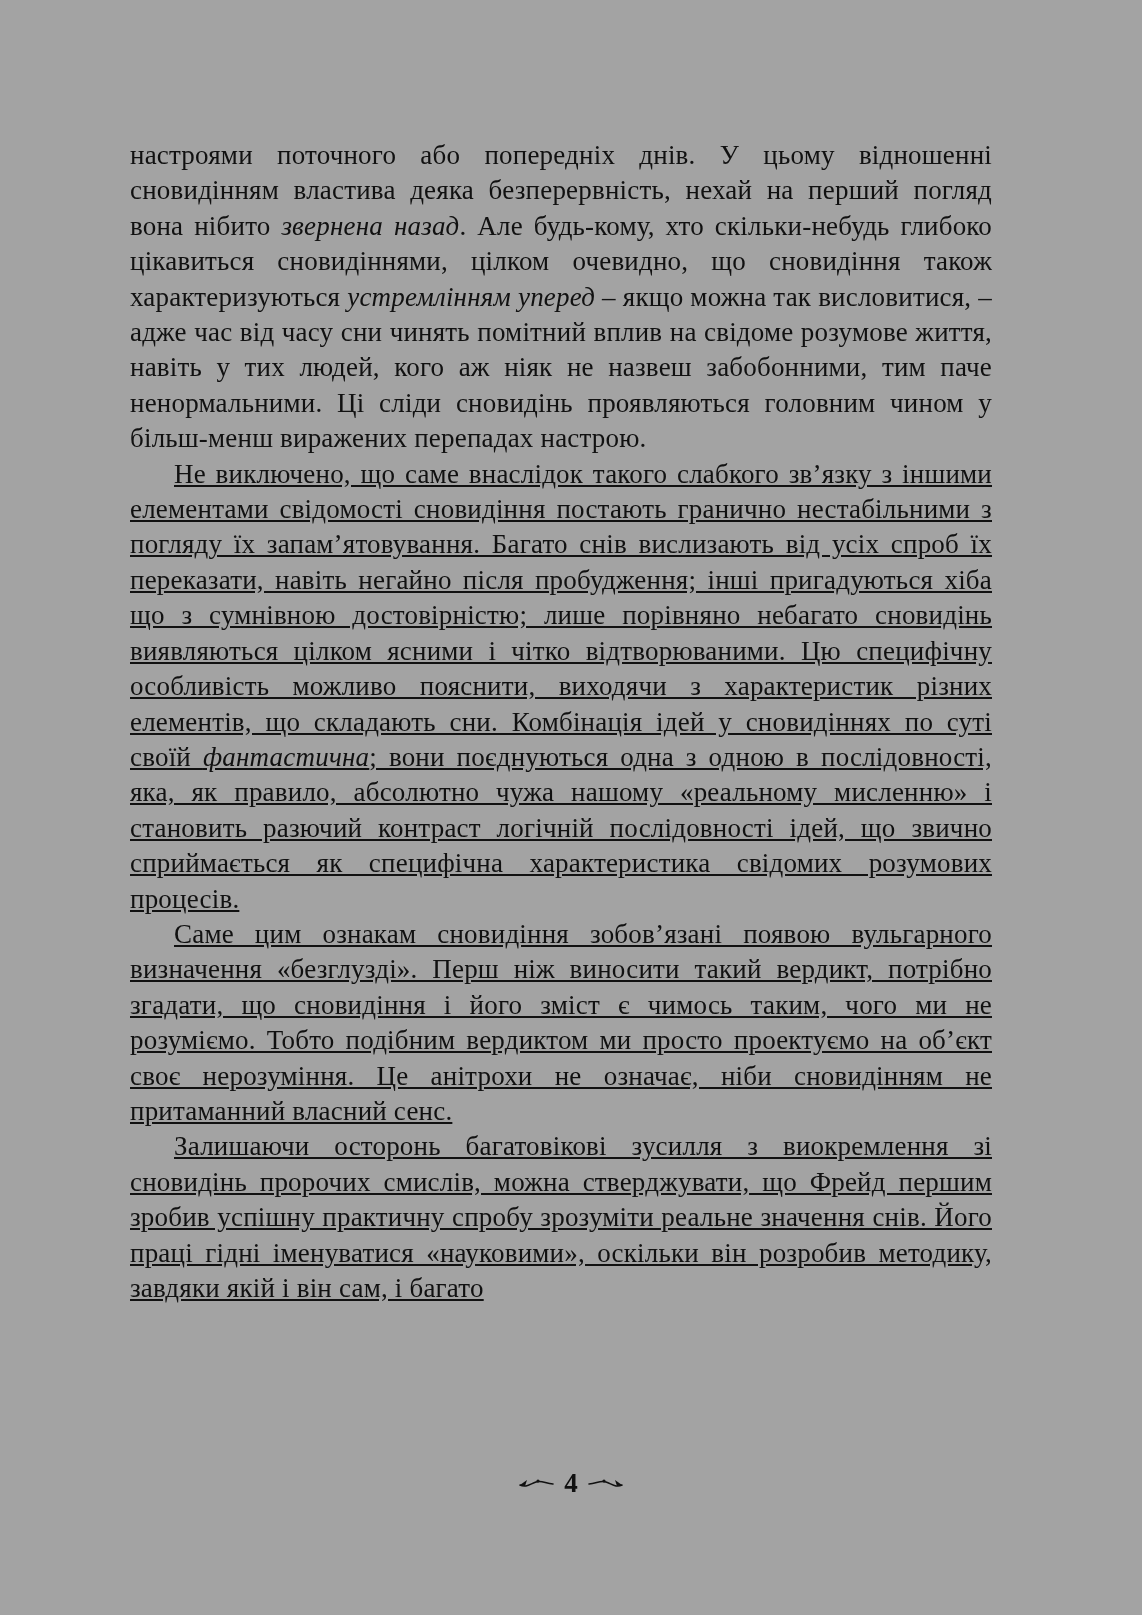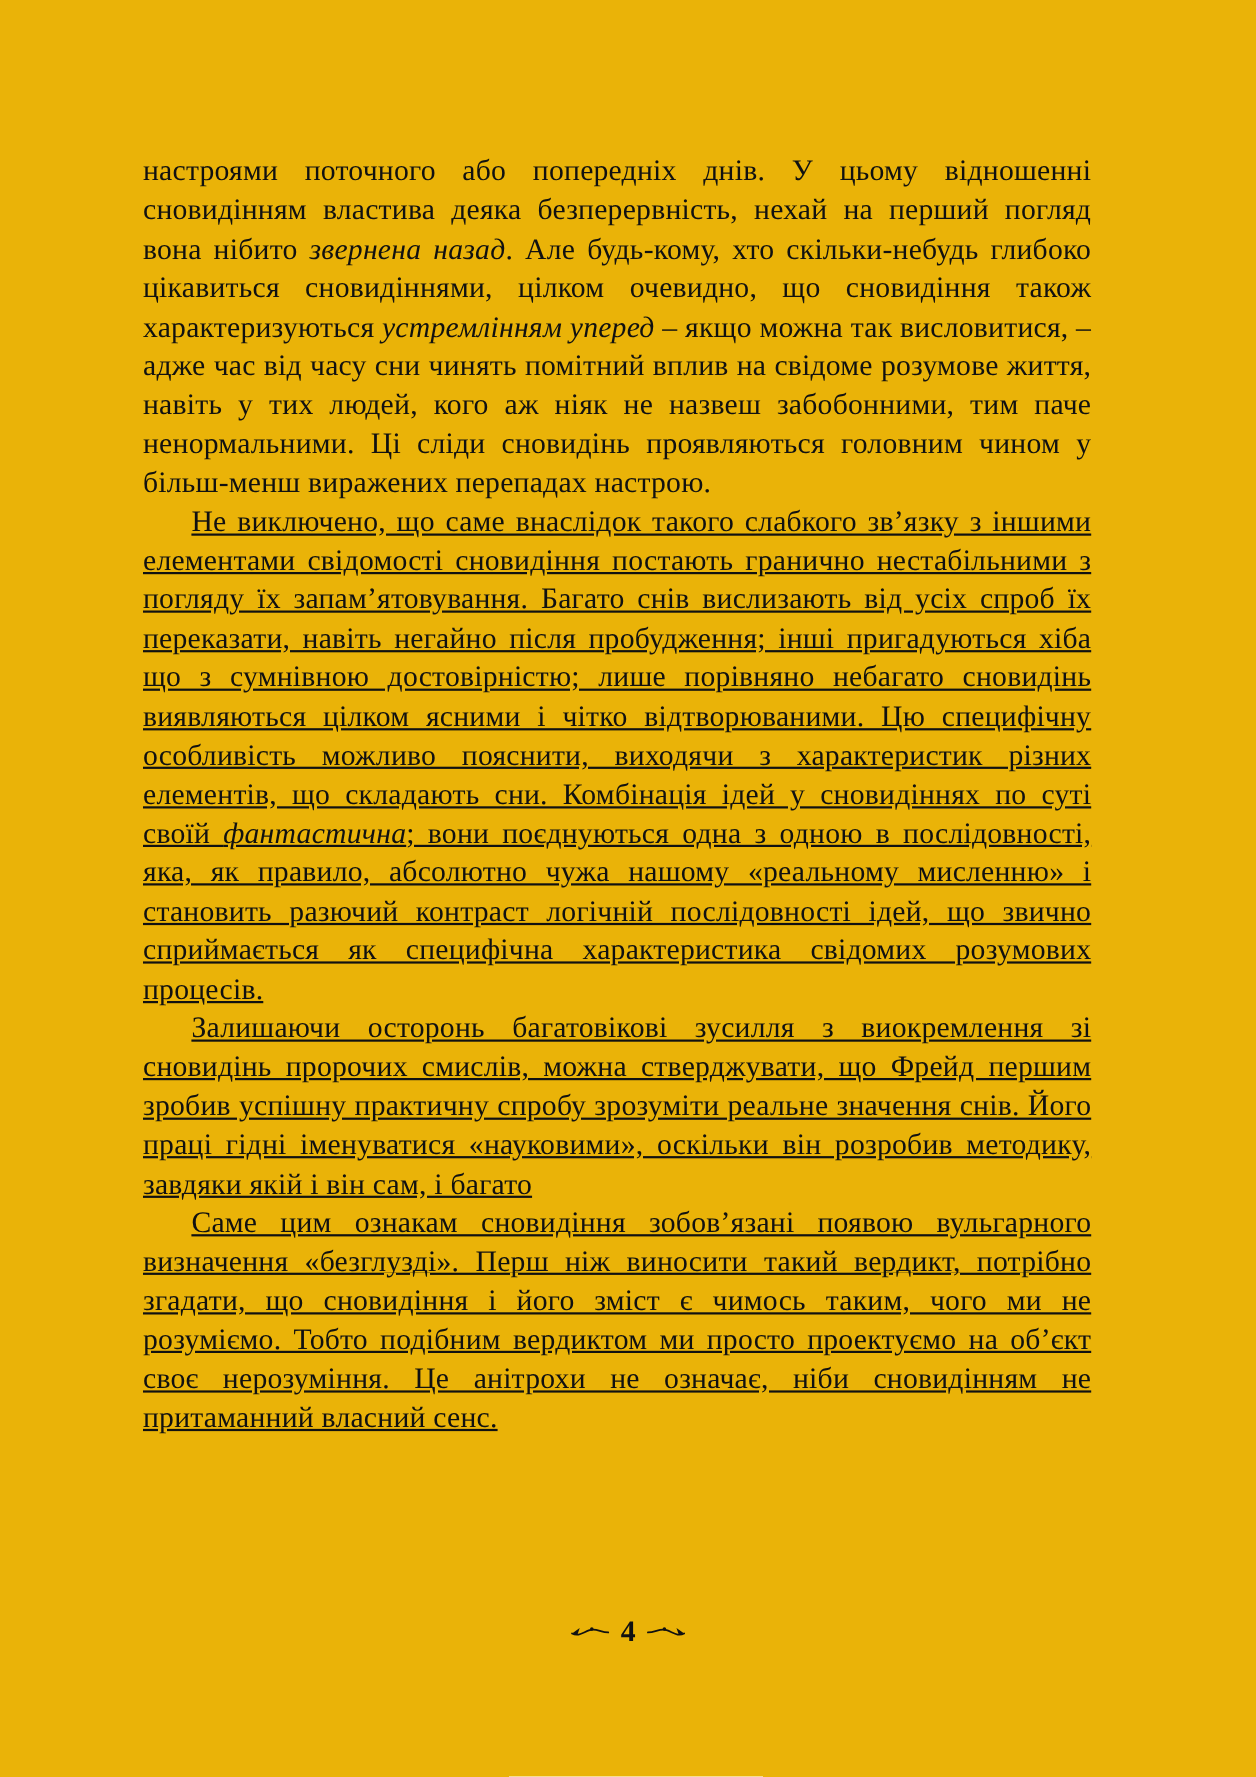--- a/index.html
+++ b/index.html
@@ -4,21 +4,21 @@
 <style>
   html, body {
     margin: 0;
     padding: 0;
     background: #ffffff;
   }
   .page {
     position: relative;
     width: 1142px;
     height: 1615px;
-    background: #eab308;
+    background: #a3a3a3;
     color: #111111;
     font-family: "Liberation Serif", "DejaVu Serif", serif;
     overflow: hidden;
   }
   .text-block {
     position: absolute;
     left: 130px;
     top: 138px;
     width: 862px;
     font-size: 27px;
@@ -64,22 +64,22 @@
   }
 </style>
 </head>
 <body>
 
 <div class="page">
 
   <main class="text-block">
       <p class="para"><span>настроями поточного або попередніх днів. У цьому відношенні сновидінням властива деяка безперервність, нехай на перший погляд вона нібито </span><span class="italic">звернена назад</span><span>. Але будь-кому, хто скільки-небудь глибоко цікавиться сновидіннями, цілком очевидно, що сновидіння також характеризуються </span><span class="italic">устремлінням уперед</span><span> – якщо можна так висловитися, – адже час від часу сни чинять помітний вплив на свідоме розумове життя, навіть у тих людей, кого аж ніяк не назвеш забобонними, тим паче ненормальними. Ці сліди сновидінь проявляються головним чином у більш-менш виражених перепадах настрою.</span></p>
       <p class="para indent"><span>Не виключено, що саме внаслідок такого слабкого зв’язку з іншими елементами свідомості сновидіння постають гранично нестабільними з погляду їх запам’ятовування. Багато снів вислизають від усіх спроб їх переказати, навіть негайно після пробудження; інші пригадуються хіба що з сумнівною достовірністю; лише порівняно небагато сновидінь виявляються цілком ясними і чітко відтворюваними. Цю специфічну особливість можливо пояснити, виходячи з характеристик різних елементів, що складають сни. Комбінація ідей у сновидіннях по суті своїй </span><span class="italic">фантастична</span><span>; вони поєднуються одна з одною в послідовності, яка, як правило, абсолютно чужа нашому «реальному мисленню» і становить разючий контраст логічній послідовності ідей, що звично сприймається як специфічна характеристика свідомих розумових процесів.</span></p>
+      <p class="para indent"><span>Саме цим ознакам сновидіння зобов’язані появою вульгарного визначення «безглузді». Перш ніж виносити такий вердикт, потрібно згадати, що сновидіння і його зміст є чимось таким, чого ми не розуміємо. Тобто подібним вердиктом ми просто проектуємо на об’єкт своє нерозуміння. Це анітрохи не означає, ніби сновидінням не притаманний власний сенс.</span></p>
       <p class="para indent"><span>Залишаючи осторонь багатовікові зусилля з виокремлення зі сновидінь пророчих смислів, можна стверджувати, що Фрейд першим зробив успішну практичну спробу зрозуміти реальне значення снів. Його праці гідні іменуватися «науковими», оскільки він розробив методику, завдяки якій і він сам, і багато</span></p>
-      <p class="para indent"><span>Саме цим ознакам сновидіння зобов’язані появою вульгарного визначення «безглузді». Перш ніж виносити такий вердикт, потрібно згадати, що сновидіння і його зміст є чимось таким, чого ми не розуміємо. Тобто подібним вердиктом ми просто проектуємо на об’єкт своє нерозуміння. Це анітрохи не означає, ніби сновидінням не притаманний власний сенс.</span></p>
     </main>
 
   <footer class="page-footer">
     <span class="orn">
       <svg width="36" height="16" viewBox="0 0 36 16" aria-hidden="true">
         <path d="M35,8 C28,8 24,4 18,6 C12,8 8,12 2,9" fill="none" stroke="#111111" stroke-width="1.6" stroke-linecap="round"></path>
         <path d="M2,9 L9,4 L7,10 Z" fill="#111111"></path>
         <circle cx="20" cy="5" r="1.6" fill="#111111"></circle>
       </svg>
     </span>

